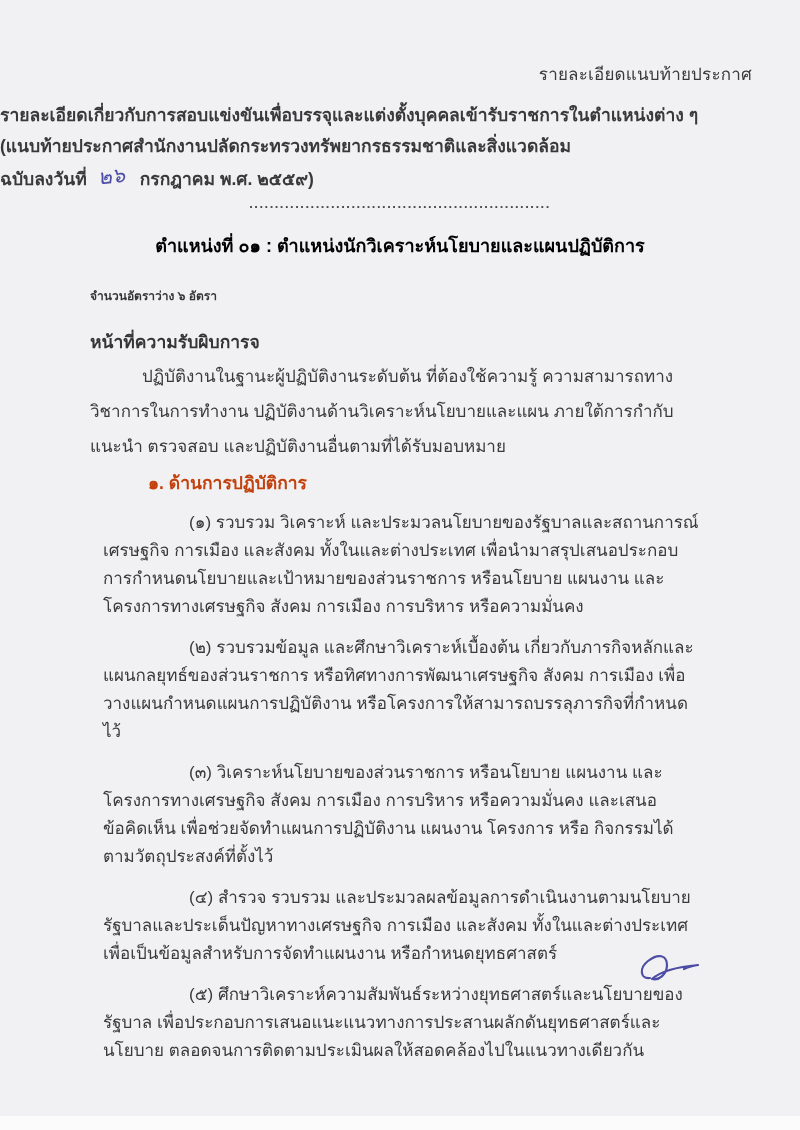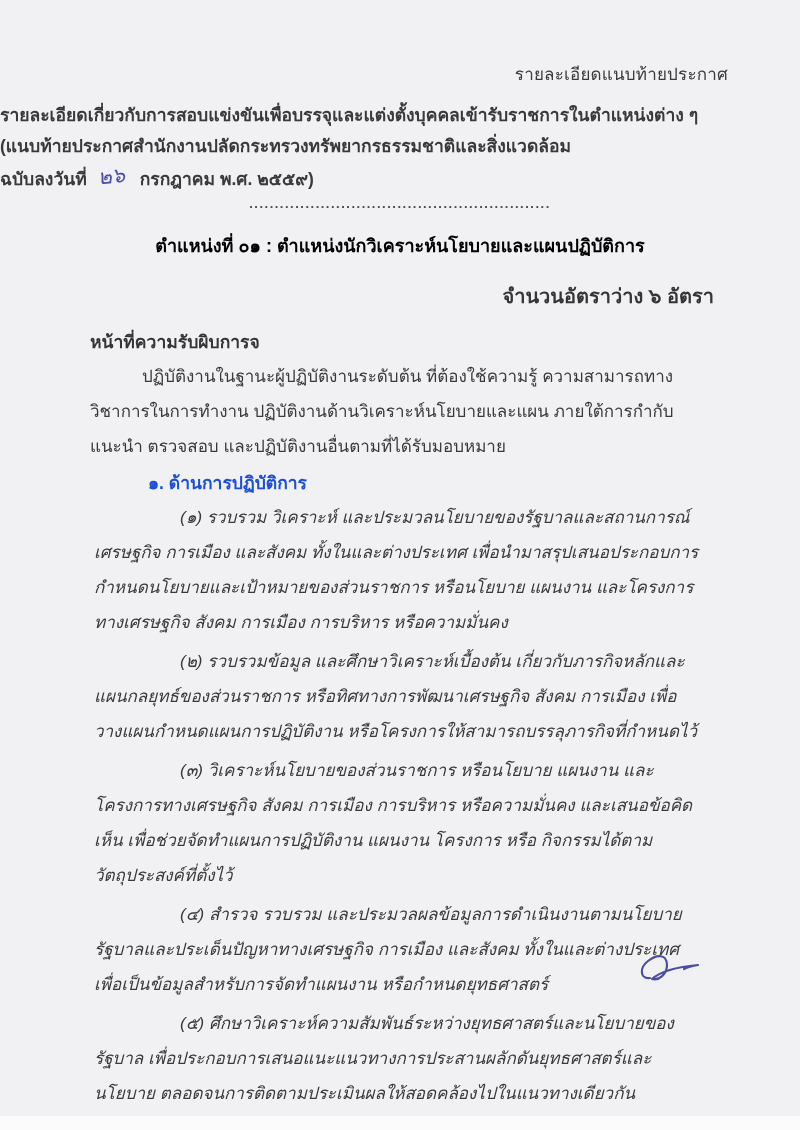--- a/index.html
+++ b/index.html
@@ -15,21 +15,21 @@
     color:#3a3a3d;
     font-size:17px;
     overflow:hidden;
   }
   .page::after{ 
     content:"";
     position:absolute;left:0;bottom:0;width:100%;height:14px;
     background:#fbfbfc;
   }
   .corner-label{
-    position:absolute;top:60px;right:72px;
+    position:absolute;top:60px;right:48px;
     font-size:17px;letter-spacing:.2px;margin-left:32px;
   }
   .header-block{
     position:absolute;top:100px;left:0;width:100%;
     text-align:left;line-height:31px;
     font-size:17.5px;font-weight:bold;color:#39393c;
   }
   .handwritten-day{
     display:inline-block;
     color:#4d4da6;
@@ -46,41 +46,40 @@
     font-weight:bold;
   }
   .position-title{
     position:absolute;top:231px;left:0;width:100%;
     text-align:center;font-weight:bold;font-size:18px;color:#000000;
   }
   .content{
     position:absolute;top:283px;left:90px;width:624px;
   }
   .vacancy-line{
-    font-weight:bold;font-size:20px;color:#353538;
-    margin:0 0 20px 0;line-height:26px;text-align:right;
+    font-weight:bold;font-size:12px;color:#353538;
+    margin:0 0 20px 0;line-height:26px;
   }
   .section-heading{
     font-weight:bold;font-size:17.5px;color:#353538;
     margin:0;line-height:26px;
   }
   .duties-paragraph{
     margin:4px 0 6px 0;
     line-height:35px;
     text-indent:52px;
   }
   .ops-subheading{
-    font-weight:bold;font-size:17.5px;color:#1d4ed8;
+    font-weight:bold;font-size:17.5px;color:#c2410c;
     margin:6px 0 2px 58px;line-height:26px;
   }
   .duty-item{
-    margin:4px;
-    line-height:35px;
+    margin:13px;
+    line-height:28px;
     text-indent:86px;
-    font-style:italic;
   }
   .signature{
     position:absolute;top:944px;right:88px;
     width:78px;height:52px;
   }
   .signature svg{width:100%;height:100%;}
 </style>
 </head>
 <body>
 

